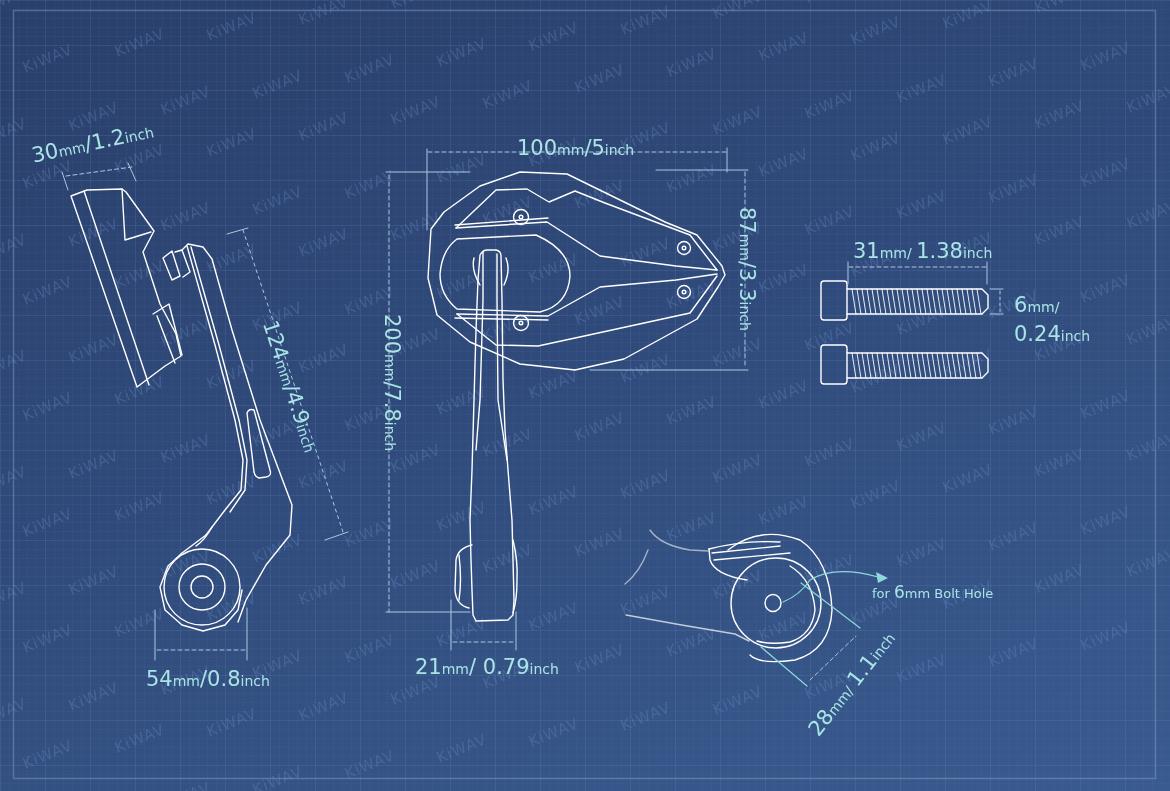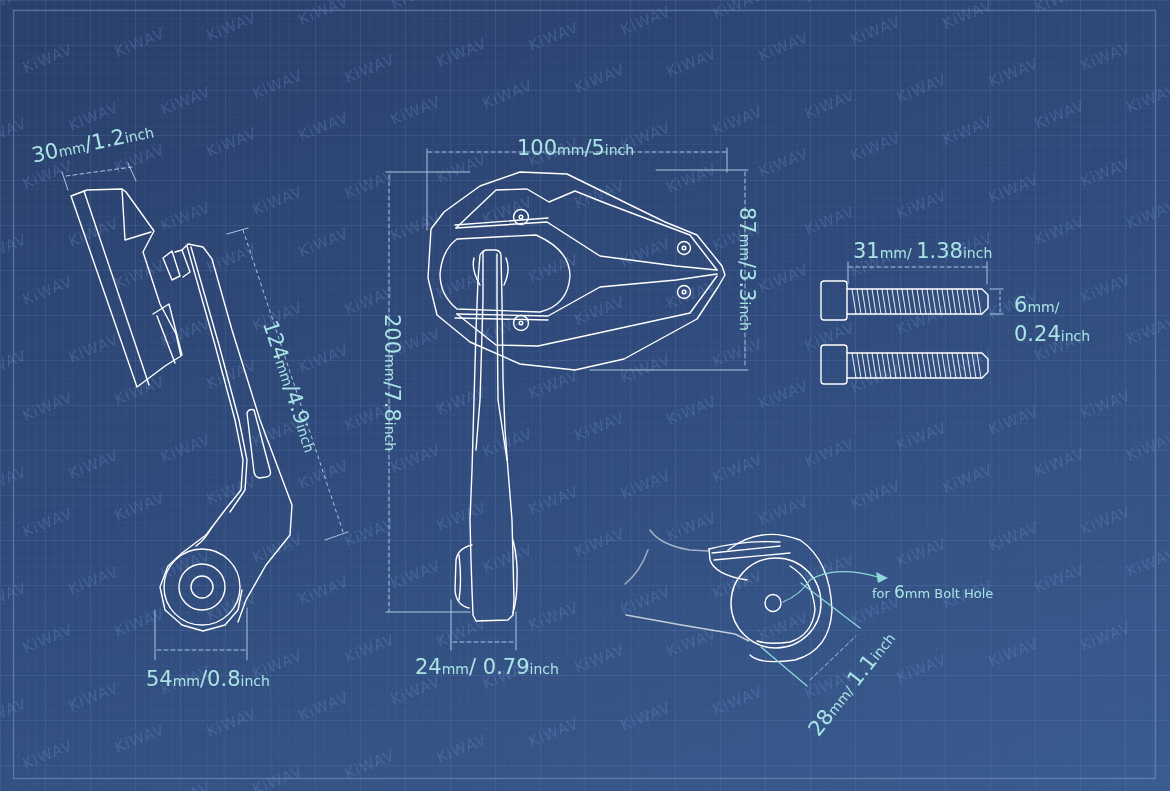--- a/index.html
+++ b/index.html
@@ -349,21 +349,21 @@
 
   <div class="dim" style="left:757px; top:207px; transform:rotate(90deg); transform-origin:left top;">
     <span class="big">87</span><span class="small">mm</span><span class="big">/</span><span class="big">3.3</span><span class="small">inch</span>
   </div>
 
   <div class="dim" style="left:402px; top:314px; transform:rotate(90deg); transform-origin:left top;">
     <span class="big">200</span><span class="small">mm</span><span class="big">/</span><span class="big">7.8</span><span class="small">inch</span>
   </div>
 
   <div class="dim" style="left:415px; top:657px;">
-    <span class="big">24</span><span class="small">mm</span><span class="big">/ </span><span class="big">0.79</span><span class="small">inch</span>
+    <span class="big">21</span><span class="small">mm</span><span class="big">/ </span><span class="big">0.79</span><span class="small">inch</span>
   </div>
 
   <div class="dim" style="left:853px; top:241px;">
     <span class="big">31</span><span class="small">mm</span><span class="small">/ </span><span class="big">1.38</span><span class="small">inch</span>
   </div>
 
   <div class="dim" style="left:1014px; top:292px; line-height:27px;">
     <div><span class="big">6</span><span class="small">mm</span><span class="small">/</span></div>
     <div><span class="big">0.24</span><span class="small">inch</span></div>
   </div>

